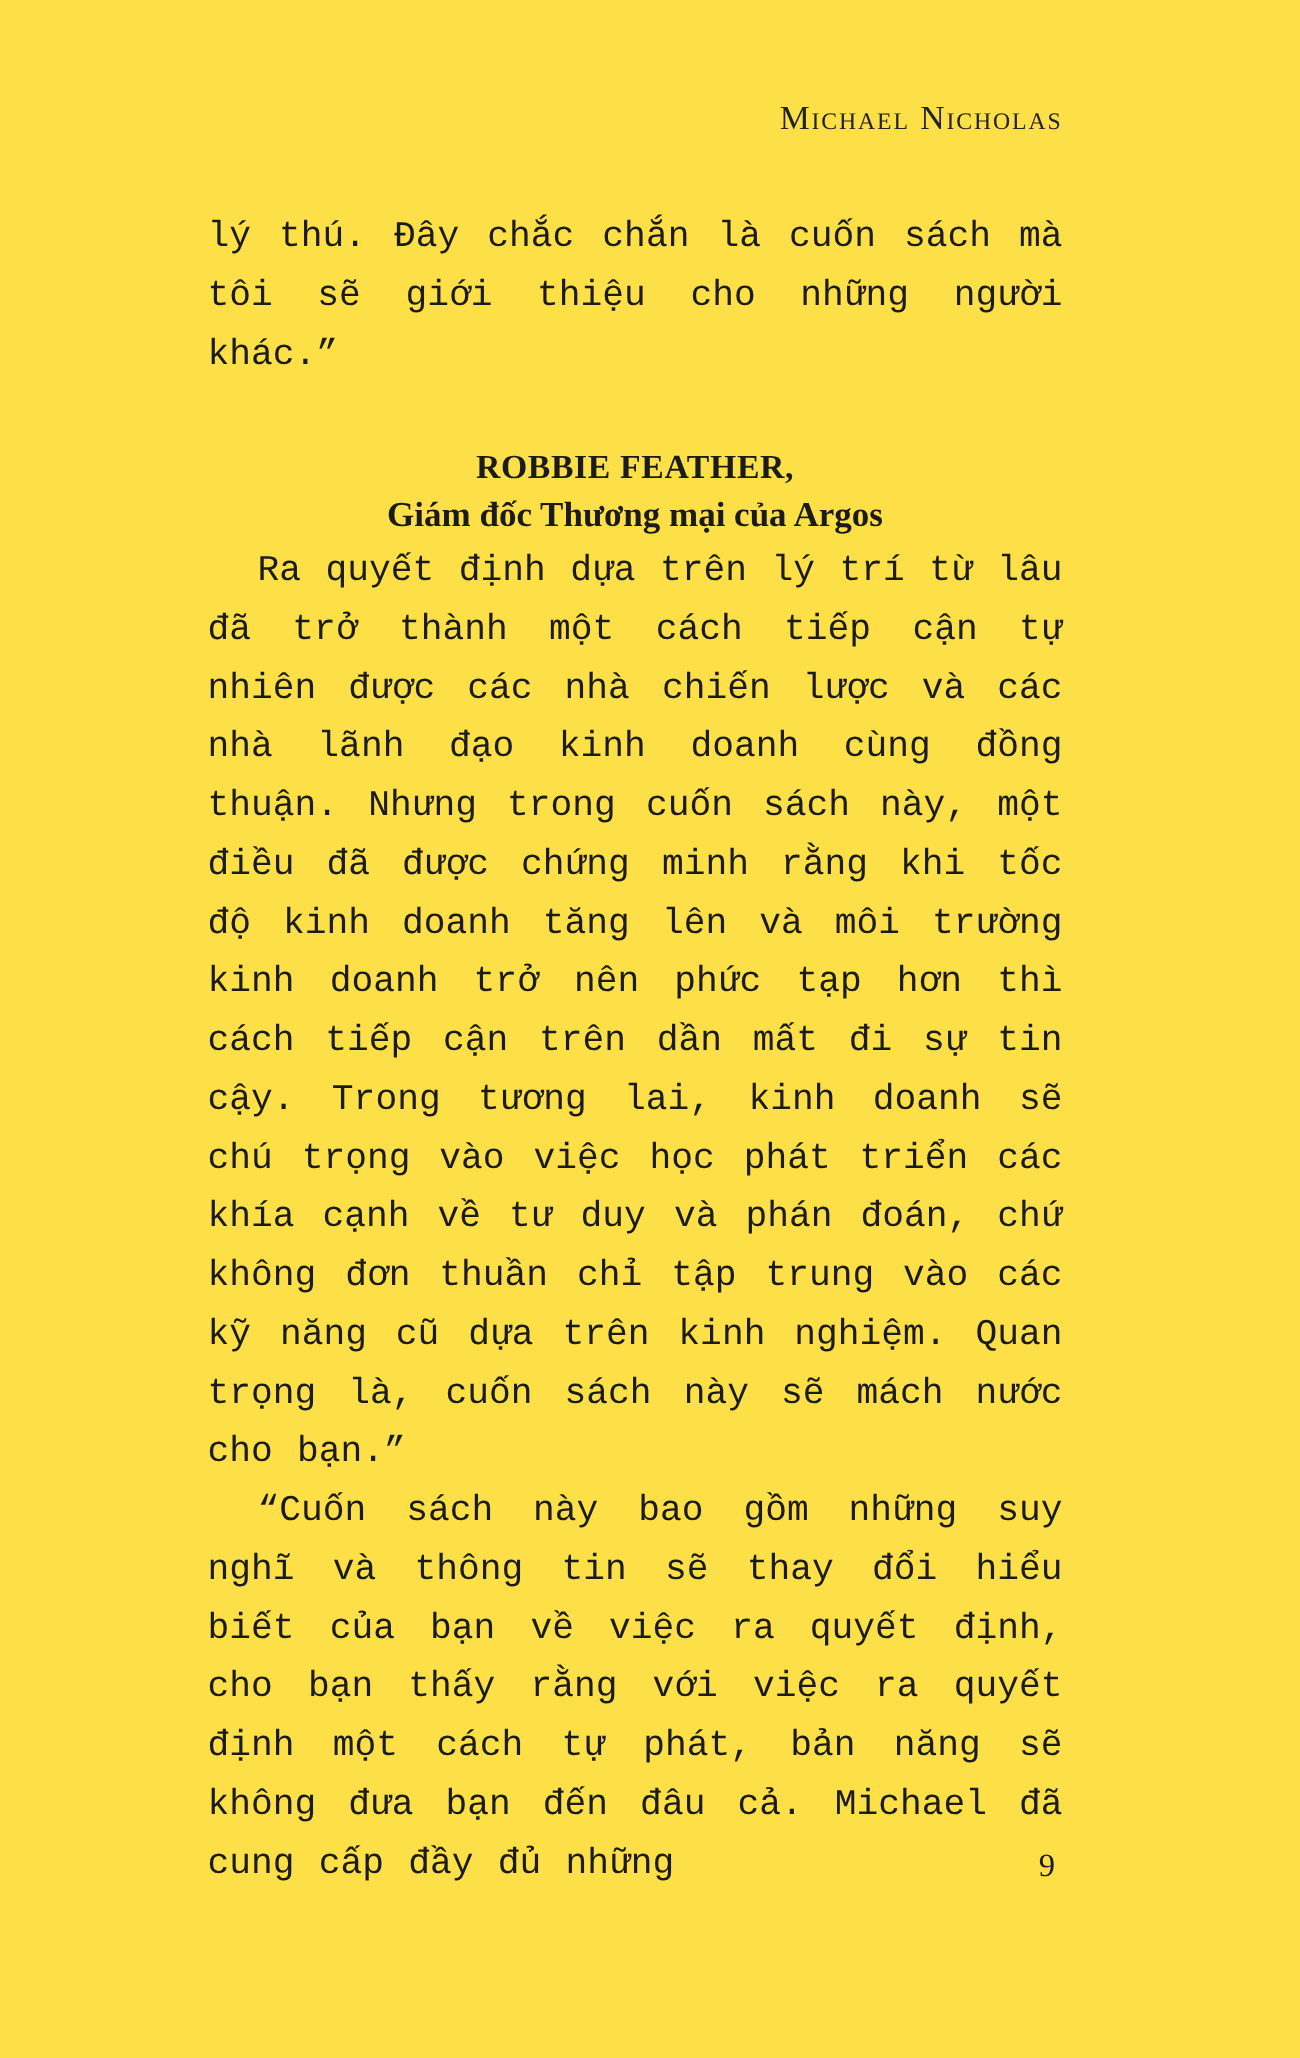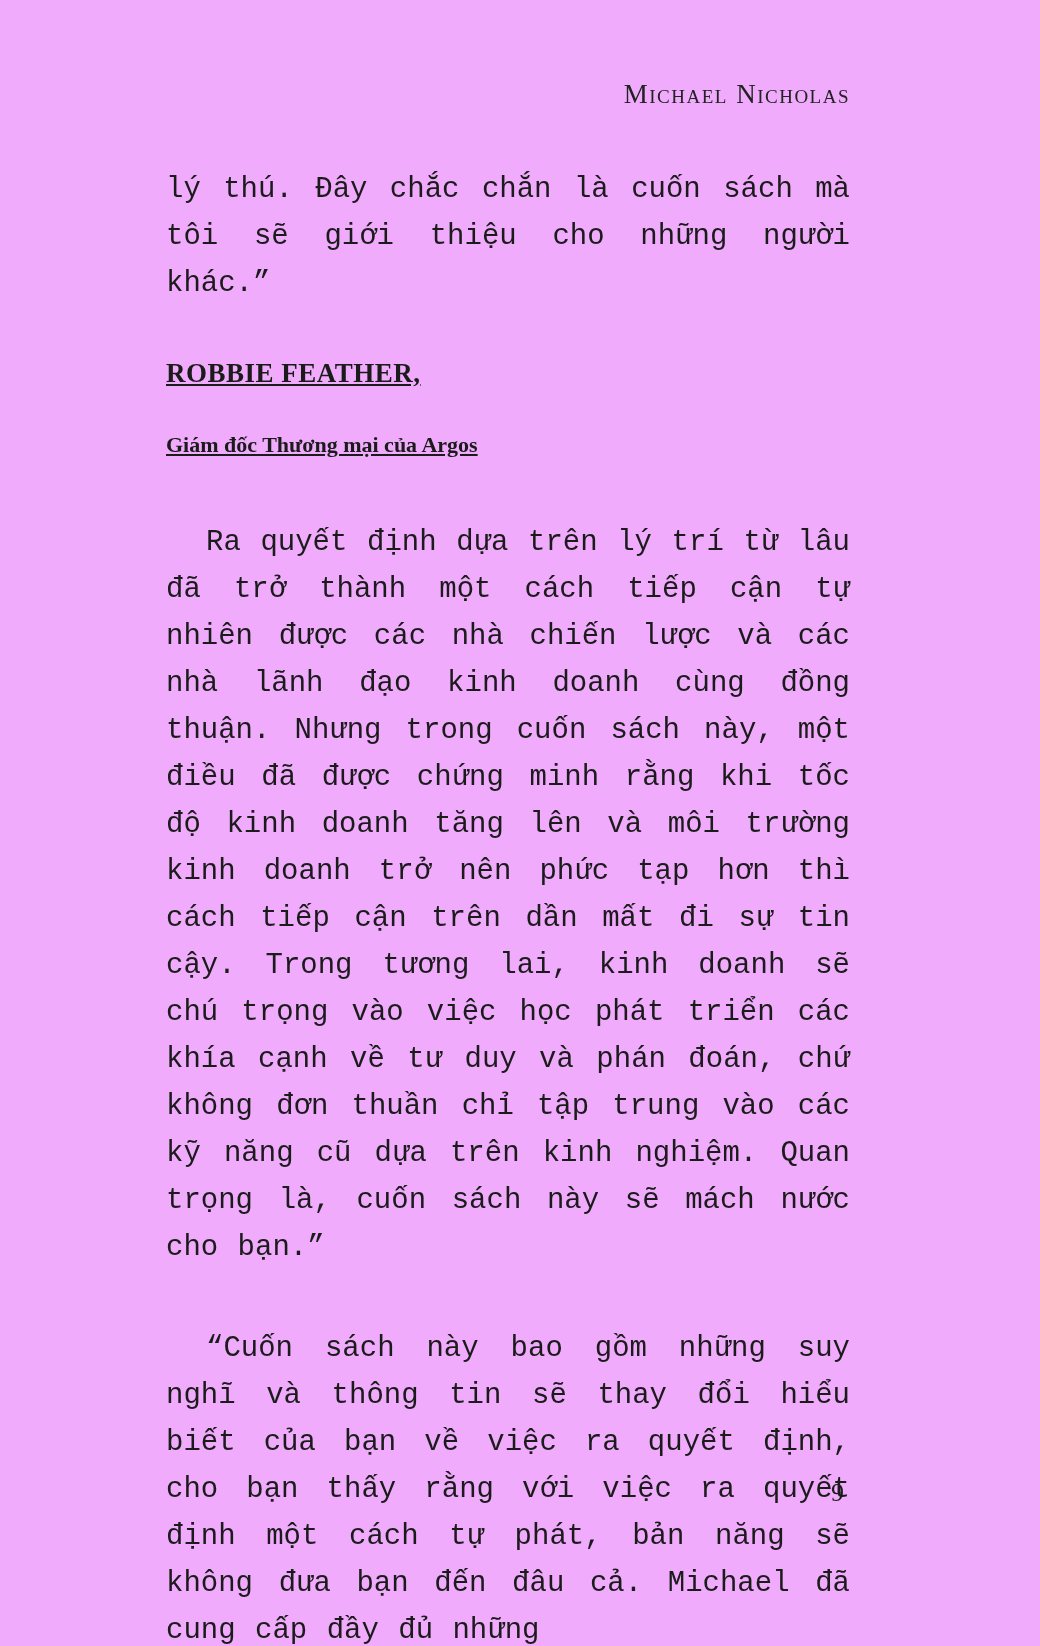--- a/index.html
+++ b/index.html
@@ -13,21 +13,21 @@
     position: relative;
     overflow: hidden;
     font-family: "Liberation Serif", serif;
     color: #1b1b1b;
   }
   .page {
     position: absolute;
     inset: 0;
     box-sizing: border-box;
     padding: 78px 190px 0 166px;
-    background: #f0abfc;
+    background: #fde047;
   }
   .running-head {
     text-align: right;
     font-variant: small-caps;
     font-size: 27px;
     letter-spacing: 1.5px;
     line-height: 32px;
     margin-bottom: 56px;
     color: #222222;
   }
@@ -36,38 +36,35 @@
     line-height: 47px;
     text-align: justify;
     margin: 0;
     word-spacing: 2px;
     font-family: Liberation Mono, monospace;
   }
   .para.indent {
     text-indent: 40px;
   }
   .attribution {
-    text-align: left;
+    text-align: center;
     font-weight: bold;
     margin-top: 46px;
     margin-bottom: 0;
-    text-decoration: underline;
   }
   .attr-name {
     font-size: 27px;
     line-height: 40px;
     letter-spacing: 0.5px;
   }
   .attr-title {
-    font-size: 22px;
+    font-size: 28px;
     line-height: 40px;
-    margin-top: 32px;
   }
   .gap-after-attr {
-    margin-top: 54px;
   }
   .page-number {
     position: absolute;
     top: 1478px;
     right: 196px;
     font-size: 26px;
     color: #1b1b1b;
   }
 </style>
 </head>

